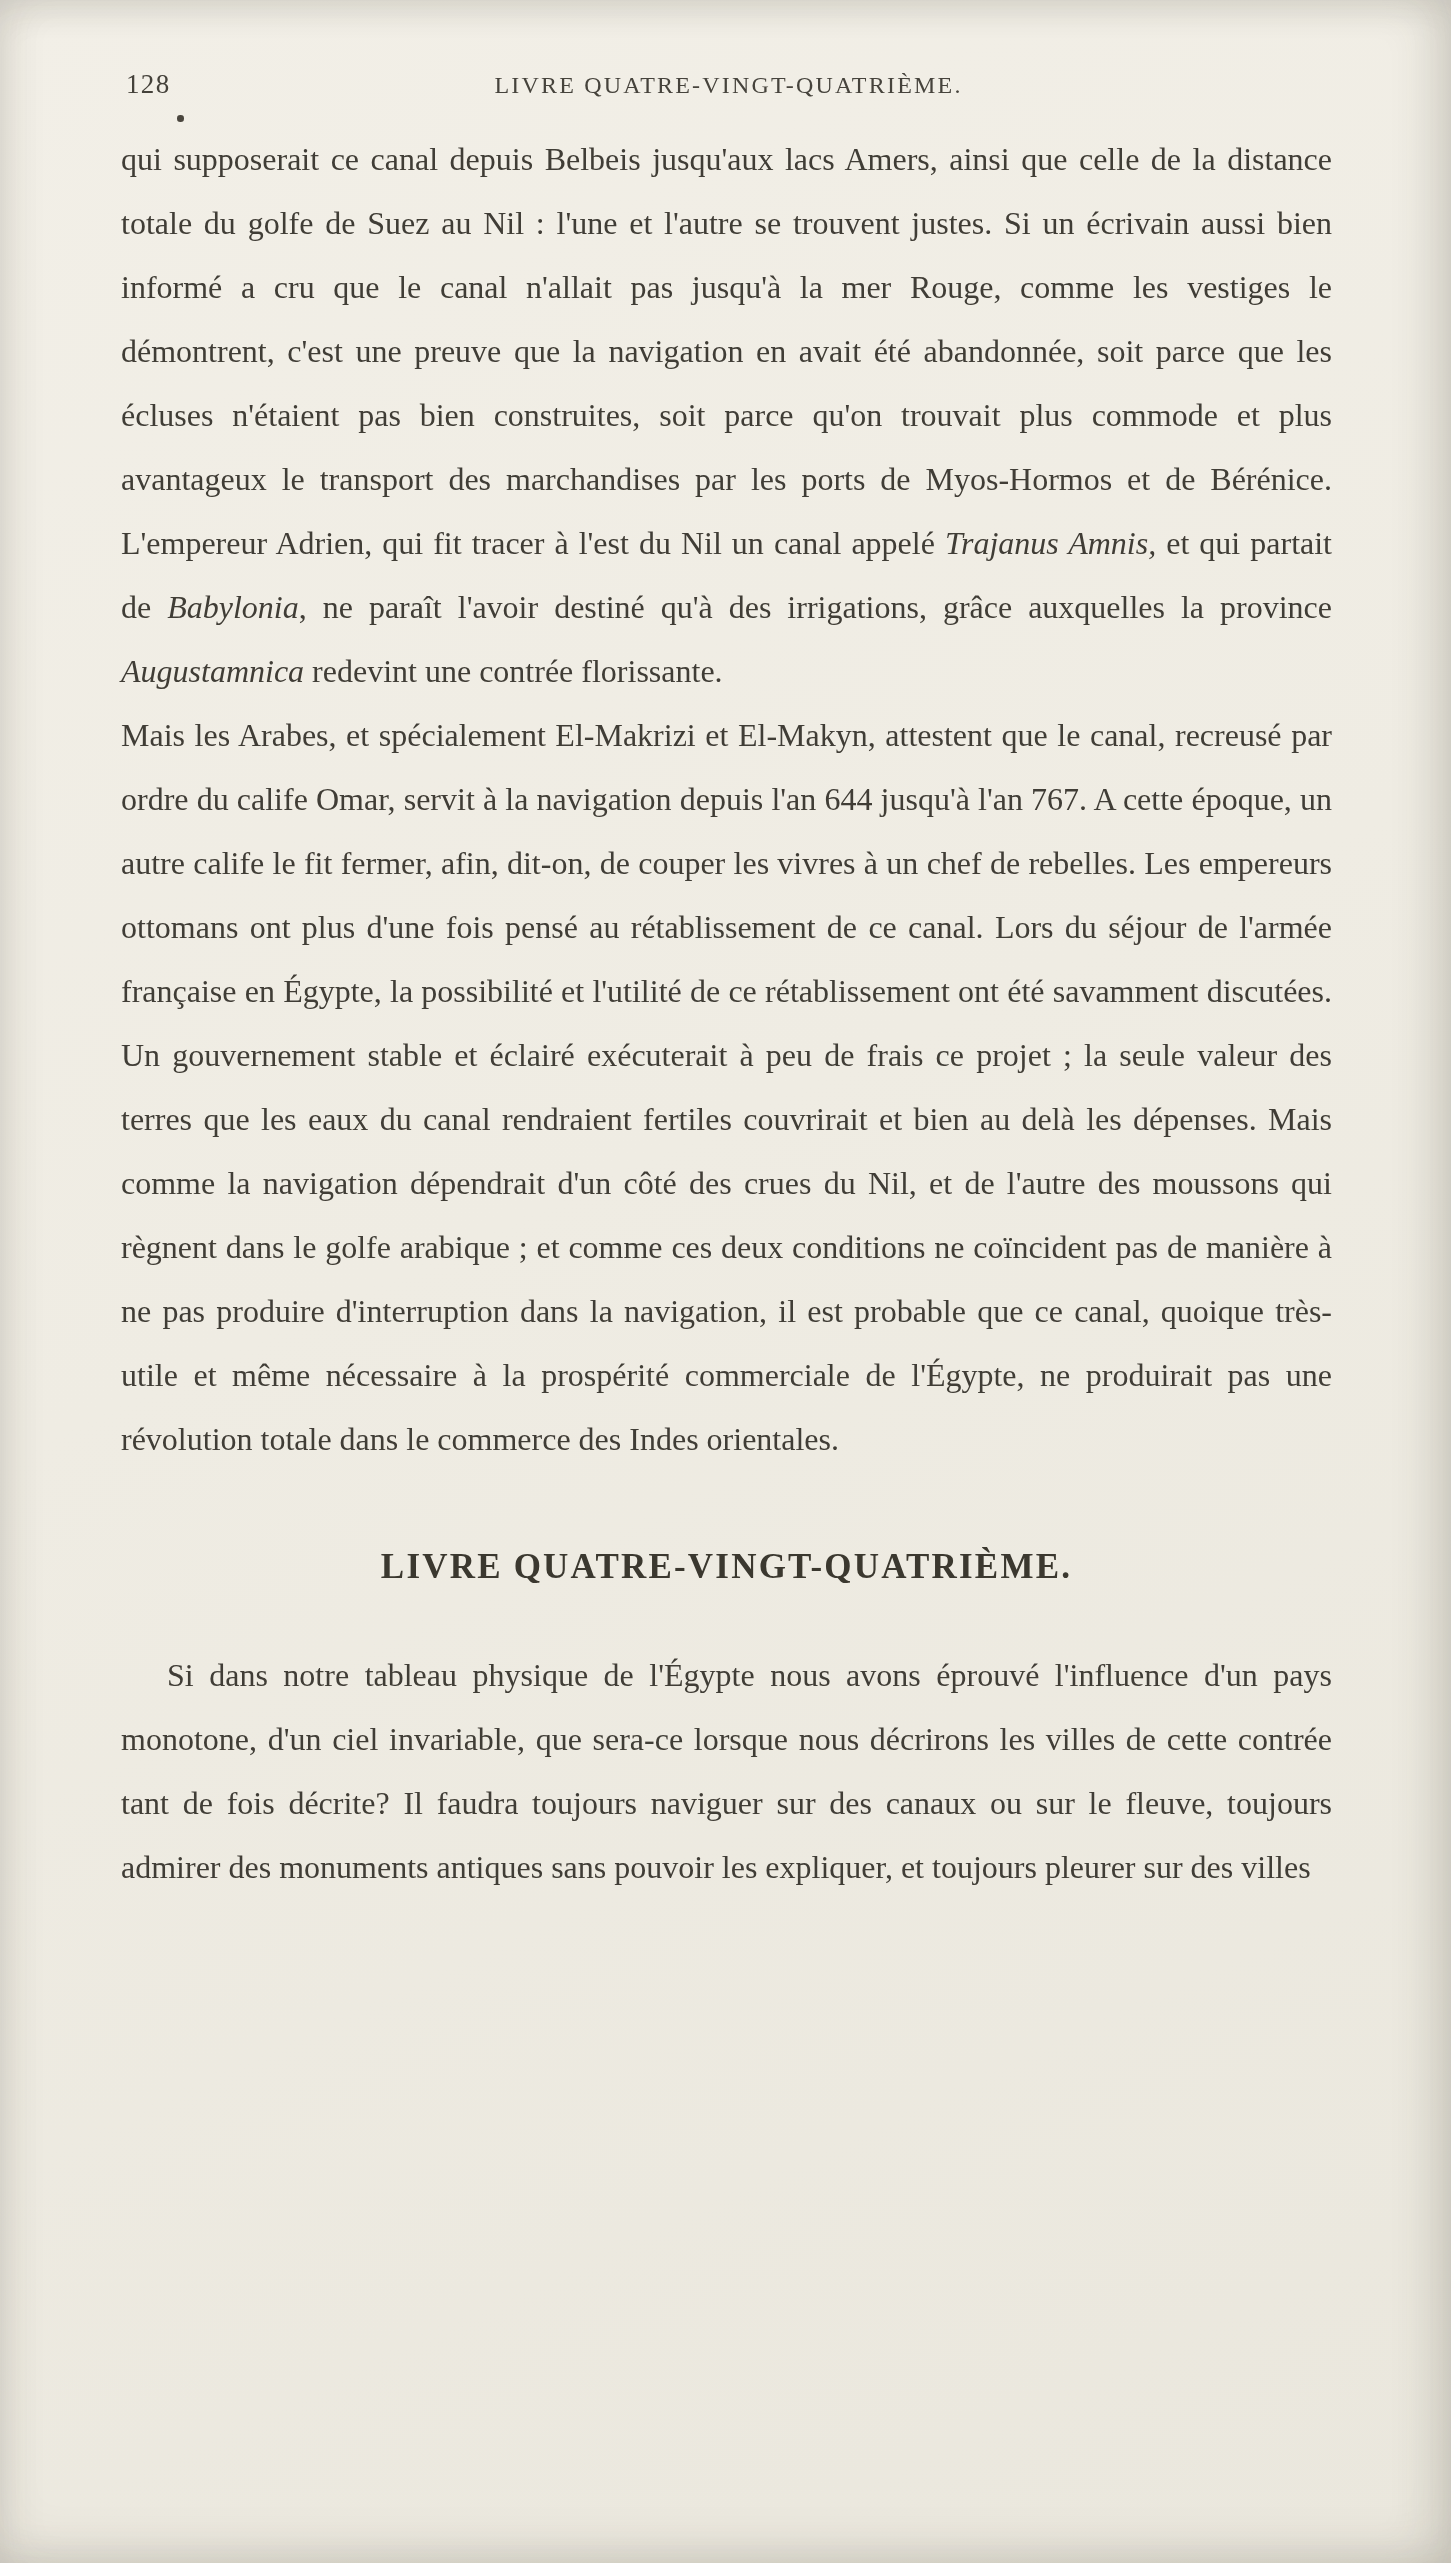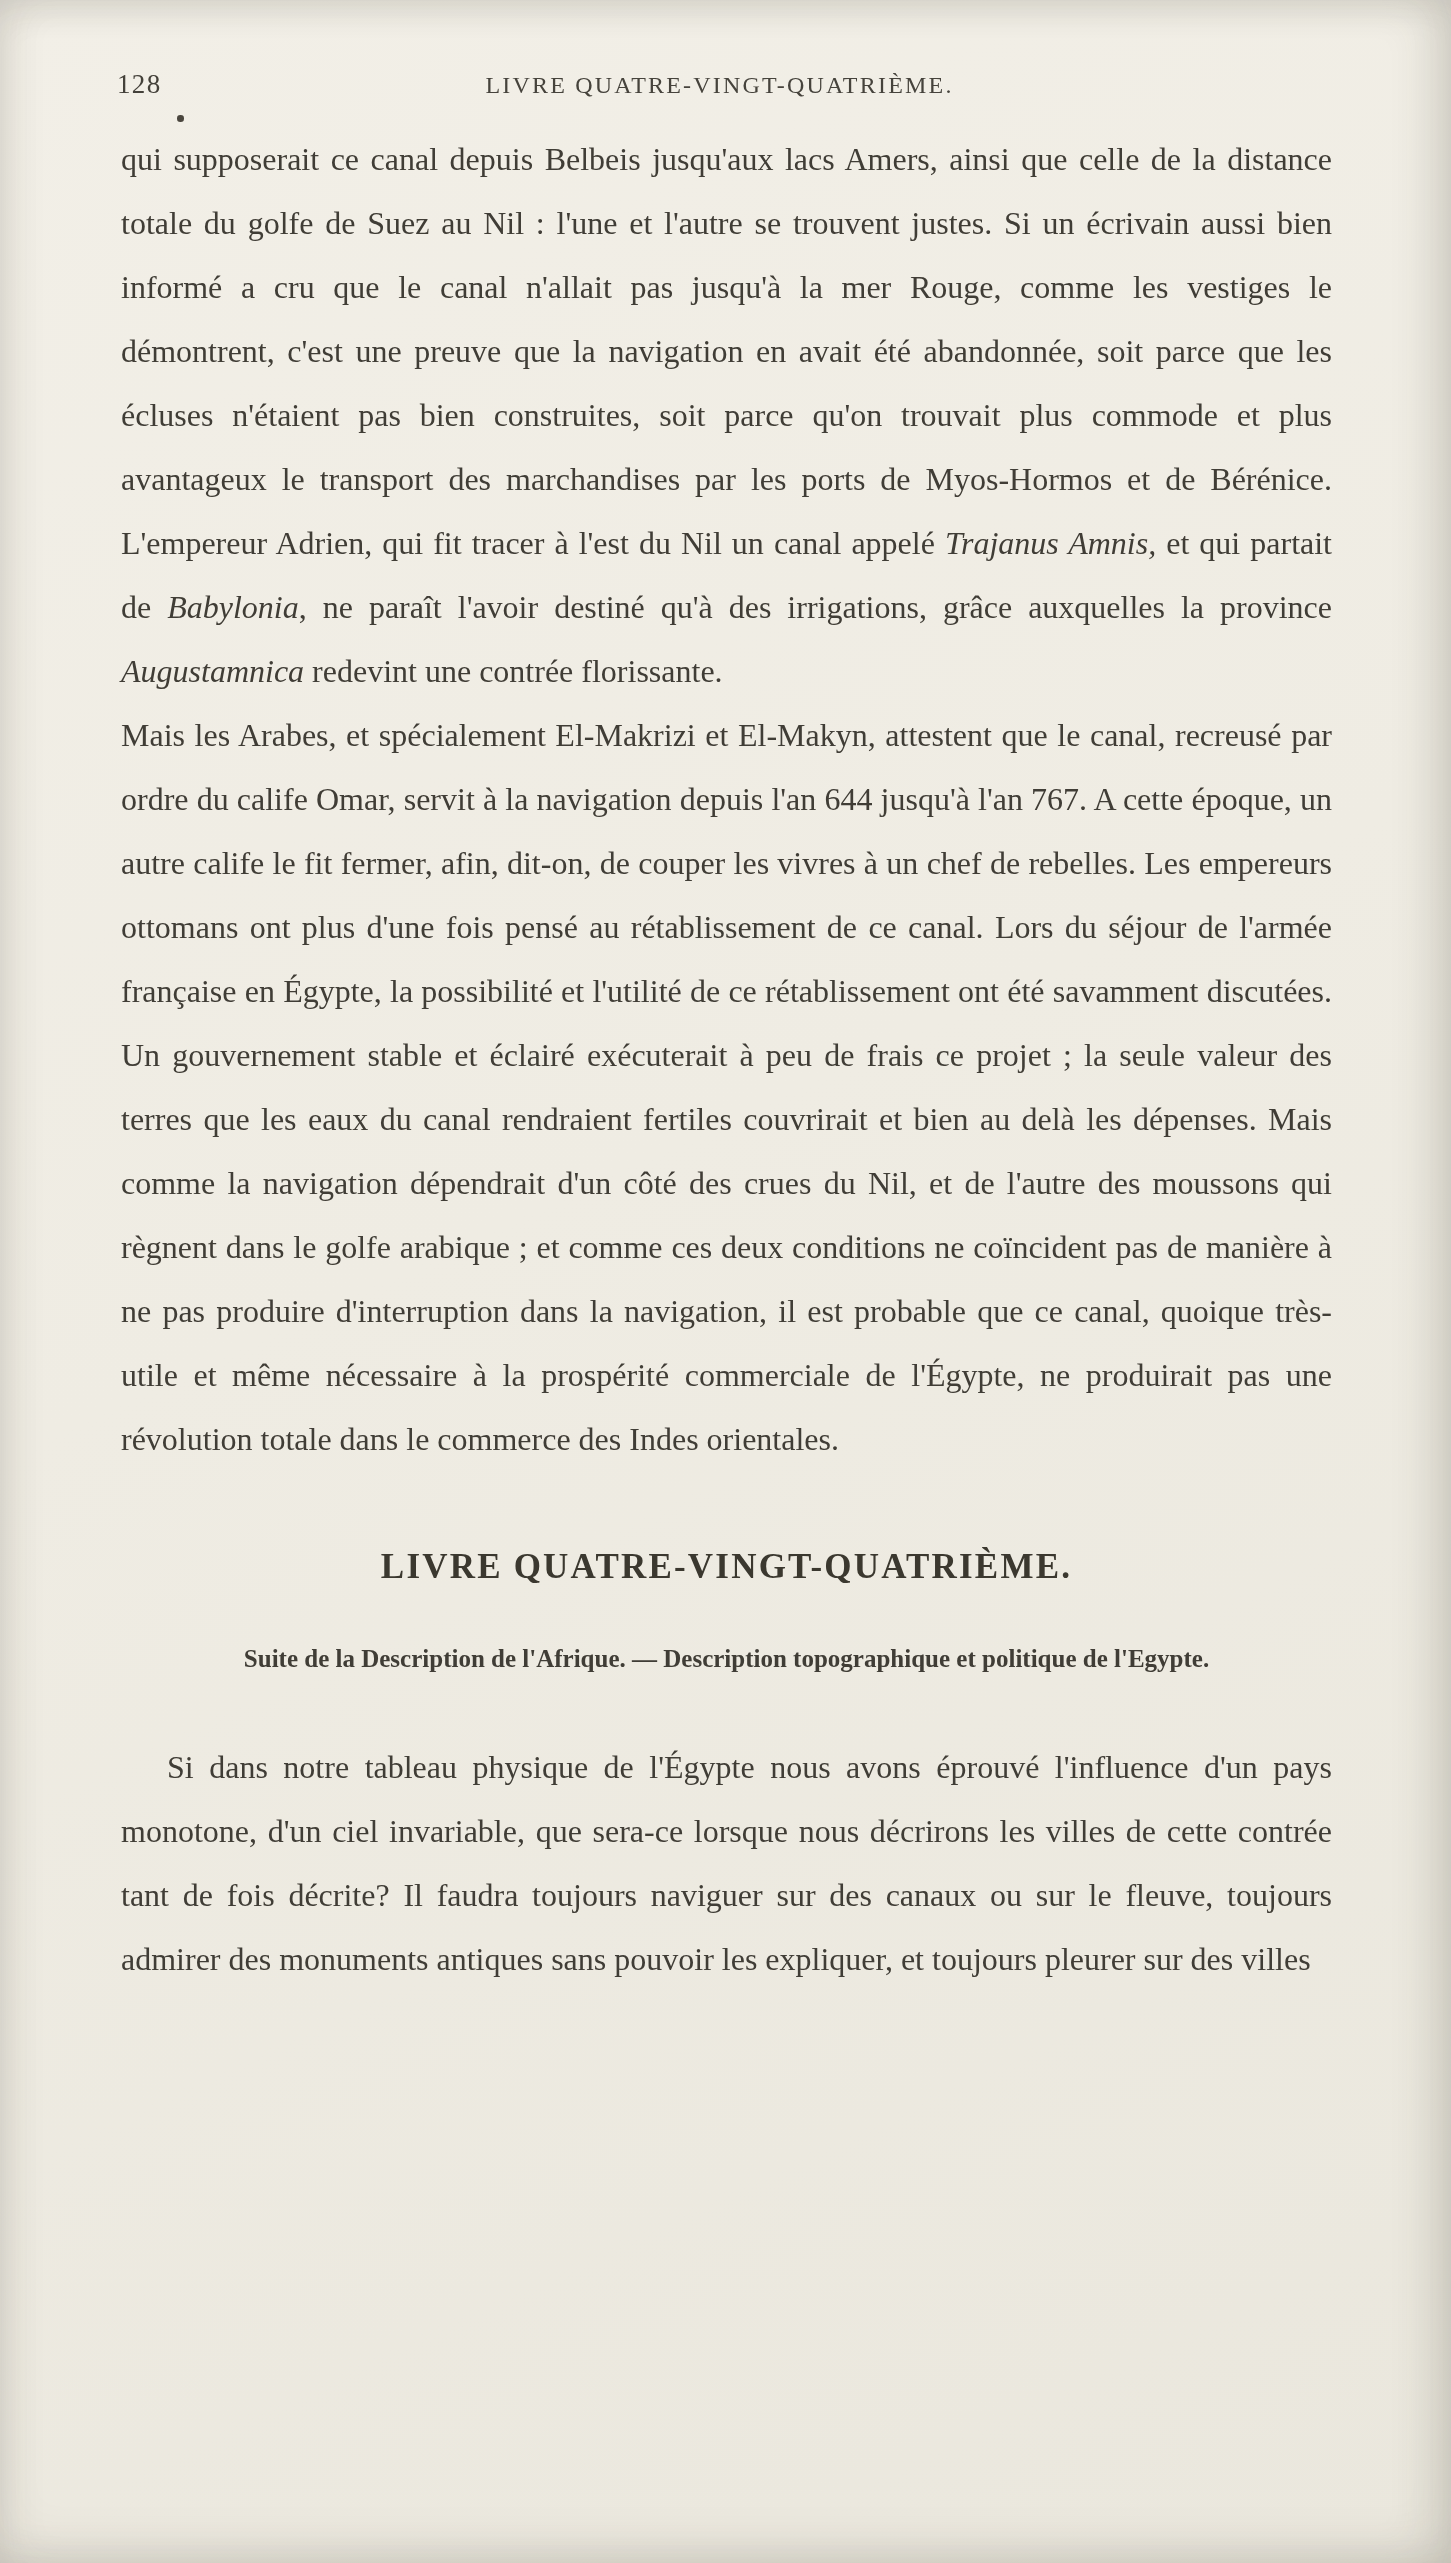--- a/index.html
+++ b/index.html
@@ -12,21 +12,21 @@
     background:linear-gradient(155deg, #f2efe7 0%, #efece3 45%, #eae7dd 100%);
     box-shadow:
       inset -21.6px 0 43px rgba(60,55,45,0.12),
       inset 0 -20px 50px rgba(60,55,45,0.06),
       inset 0 14.4px 32px rgba(60,55,45,0.04),
       inset 17.3px 0 36px rgba(60,55,45,0.05);
     font-family:"Liberation Serif","DejaVu Serif",serif;
     color:#3f3c35;
     overflow:hidden;
   }
-  .page-head { position:absolute; top:66px; left:114px; width:1211px; height:46px; }
+  .page-head { position:absolute; top:66px; left:123px; width:1211px; height:46px; }
   .folio { position:absolute; left:2.9px; top:2.9px; font-size:27px; letter-spacing:1.4px; color:#44413a; }
   .running-title { position:absolute; left:0; right:0; top:5.8px; text-align:center; font-size:24px; letter-spacing:2.2px; color:#46433c; }
   .ink-speck { position:absolute; left:177px; top:115px; width:6.5px; height:6.5px; border-radius:50%; background:#4a463e; }
   .text-block { position:absolute; top:127px; left:121px; width:1211px; }
   .para { font-size:32px; line-height:64px; text-align:justify; color:#403d36; }
   .para.indented { text-indent:46px; }
   .para.opening { margin-top:56px; }
   em.latin { }
   .section-title { margin-top:76px; text-align:center; font-size:35px; font-weight:700; letter-spacing:2.2px; color:#3b382f; }
   .section-subtitle { margin:52px auto 0 auto; max-width:1059px; text-align:center; font-size:25px; line-height:40px; font-weight:700; color:#403d36; }
@@ -44,20 +44,19 @@
   <span class="ink-speck"></span>
 
   <main class="text-block">
 
     <p class="para continuation"><span>qui supposerait ce canal depuis Belbeis jusqu'aux lacs Amers, ainsi que celle de la distance totale du golfe de Suez au Nil : l'une et l'autre se trouvent justes. Si un écrivain aussi bien informé a cru que le canal n'allait pas jusqu'à la mer Rouge, comme les vestiges le démontrent, c'est une preuve que la navigation en avait été abandonnée, soit parce que les écluses n'étaient pas bien construites, soit parce qu'on trouvait plus commode et plus avantageux le transport des marchandises par les ports de Myos-Hormos et de Bérénice. L'empereur Adrien, qui fit tracer à l'est du Nil un canal appelé </span><em class="latin">Trajanus Amnis,</em><span> et qui partait de </span><em class="latin">Babylonia</em><span>, ne paraît l'avoir destiné qu'à des irrigations, grâce auxquelles la province </span><em class="latin">Augustamnica</em><span> redevint une contrée florissante.</span></p>
 
     <p class="para">Mais les Arabes, et spécialement El-Makrizi et El-Makyn, attestent que le canal, recreusé par ordre du calife Omar, servit à la navigation depuis l'an 644 jusqu'à l'an 767. A cette époque, un autre calife le fit fermer, afin, dit-on, de couper les vivres à un chef de rebelles. Les empereurs ottomans ont plus d'une fois pensé au rétablissement de ce canal. Lors du séjour de l'armée française en Égypte, la possibilité et l'utilité de ce rétablissement ont été savamment discutées. Un gouvernement stable et éclairé exécuterait à peu de frais ce projet ; la seule valeur des terres que les eaux du canal rendraient fertiles couvrirait et bien au delà les dépenses. Mais comme la navigation dépendrait d'un côté des crues du Nil, et de l'autre des moussons qui règnent dans le golfe arabique ; et comme ces deux conditions ne coïncident pas de manière à ne pas produire d'interruption dans la navigation, il est probable que ce canal, quoique très-utile et même nécessaire à la prospérité commerciale de l'Égypte, ne produirait pas une révolution totale dans le commerce des Indes orientales.</p>
 
     <h2 class="section-title">LIVRE QUATRE-VINGT-QUATRIÈME.</h2>
 
-    <p class="section-subtitle">Suite de la Description de l'Afrique. — Description topographique et politique de l'Egypte.</p>
 
     <p class="para indented opening">Si dans notre tableau physique de l'Égypte nous avons éprouvé l'influence d'un pays monotone, d'un ciel invariable, que sera-ce lorsque nous décrirons les villes de cette contrée tant de fois décrite? Il faudra toujours naviguer sur des canaux ou sur le fleuve, toujours admirer des monuments antiques sans pouvoir les expliquer, et toujours pleurer sur des villes</p>
 
   </main>
 
 </div>
 
 
 </body></html>

